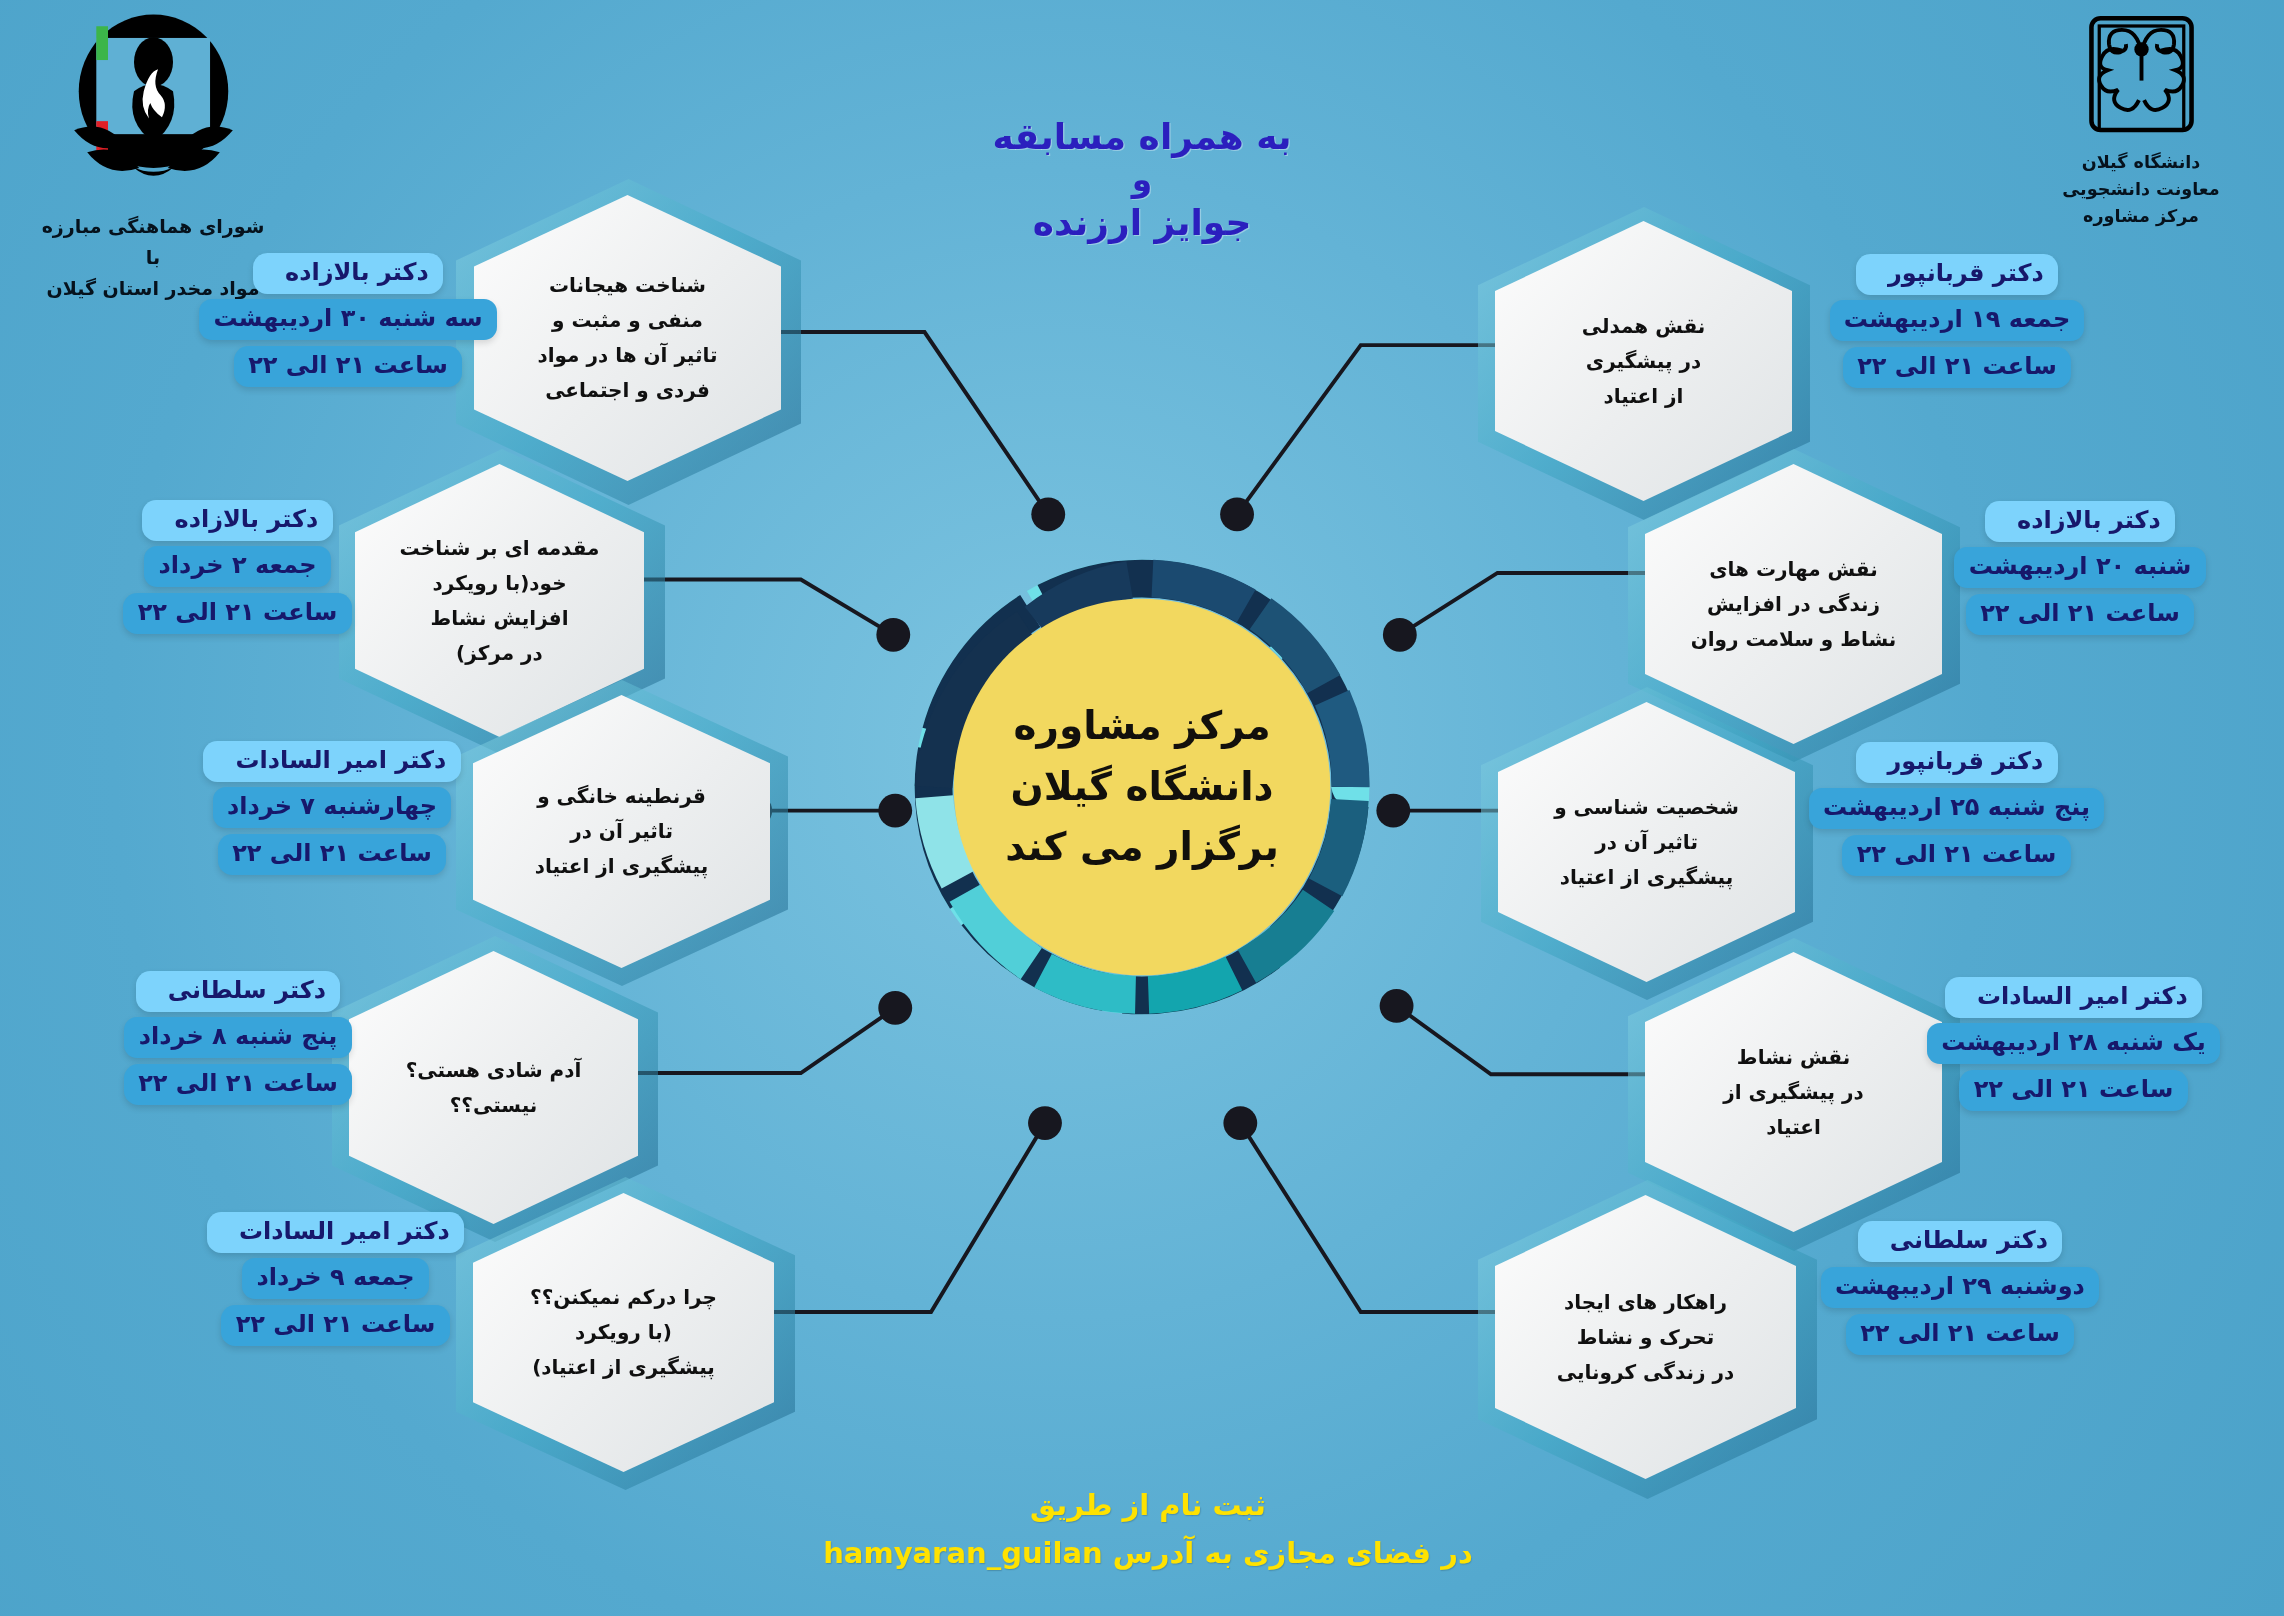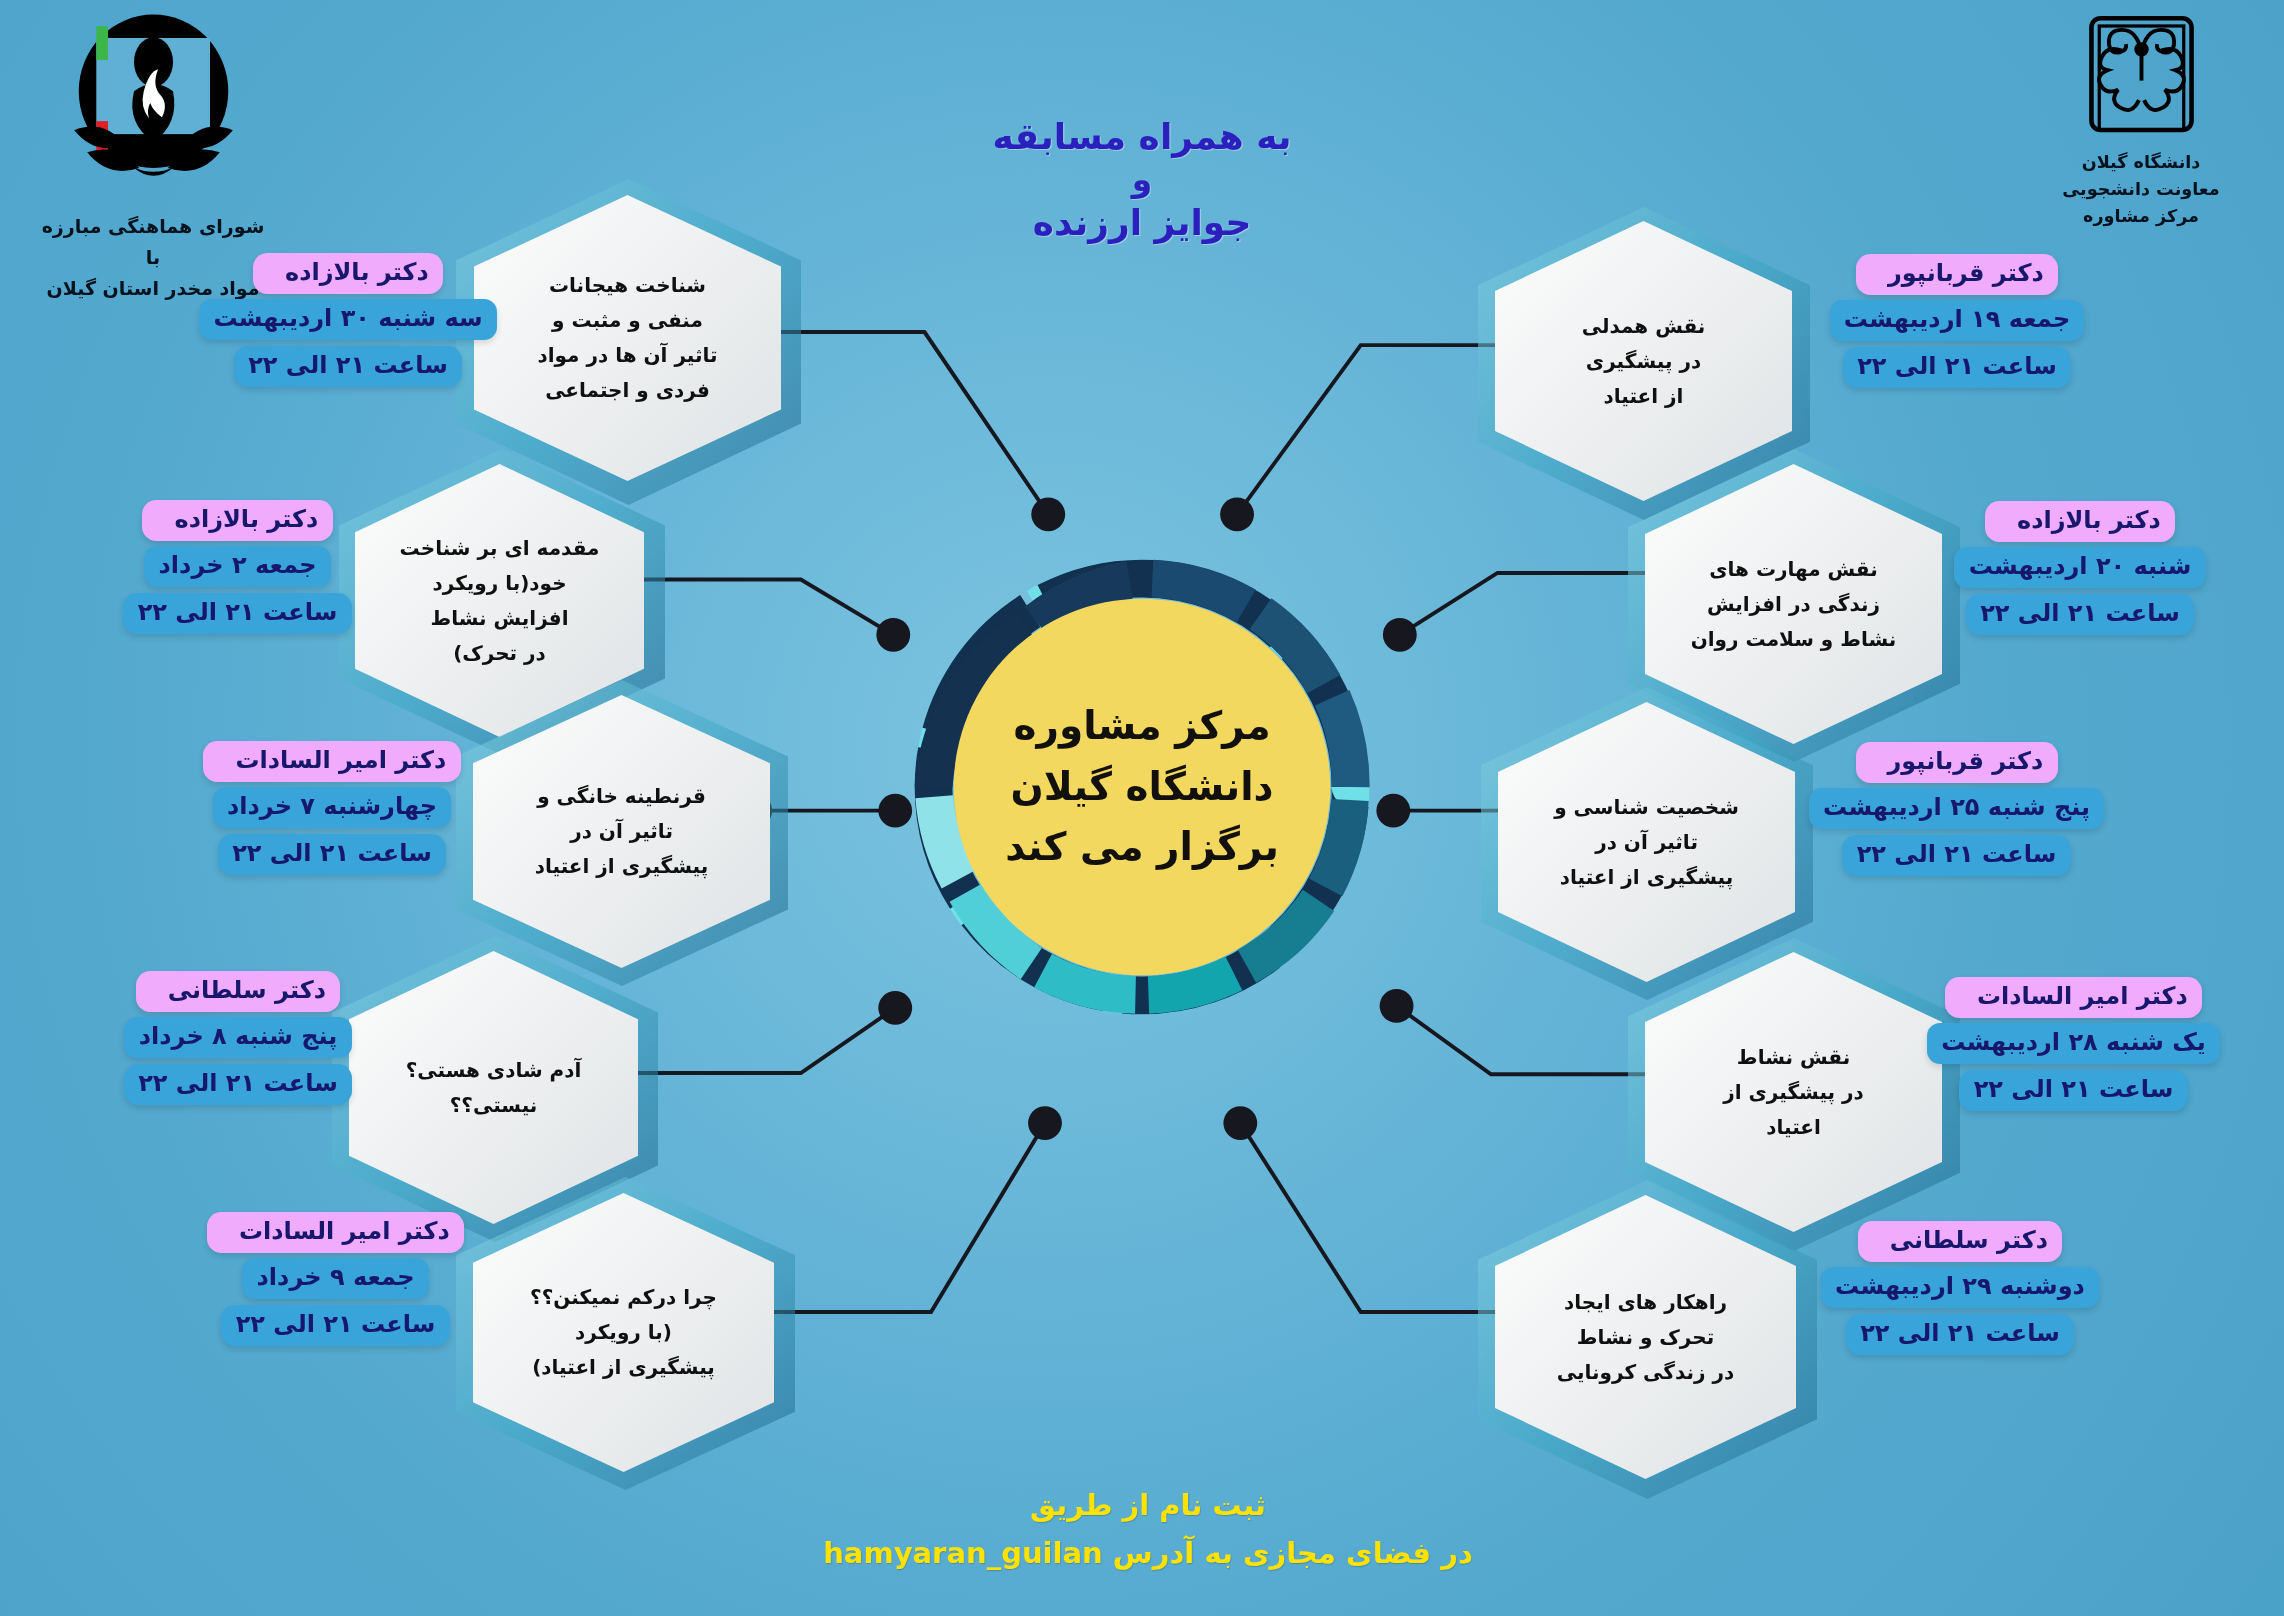--- a/index.html
+++ b/index.html
@@ -61,21 +61,21 @@
     padding:0 17px;
   }
 
   
   .labels{position:absolute;display:flex;flex-direction:column;align-items:center;gap:5.9px;}
   .pill{
     border-radius:14.3px;padding:4.6px 14.3px 7.2px 14.3px;
     font-size:24px;font-weight:600;color:#17186b;white-space:nowrap;line-height:1.2;
     box-shadow:0 3.3px 6.5px rgba(0,0,0,.13);
   }
-  .pill.name{background:#f0abfc;padding-left:32px;}
+  .pill.name{background:#7dd3fc;padding-left:32px;}
   .pill.date{background:#38a4da;border-radius:13px;}
   .pill.time{background:#38a4da;}
 
   
   .connectors{position:absolute;left:0;top:0;width:2284px;height:1616px;pointer-events:none;}
 
   
   .footer{position:absolute;left:0;right:0;bottom:38px;text-align:center;margin-left:12px;}
   .footer div{
     color:#ffe200;font-size:29px;font-weight:600;line-height:1.65;
@@ -210,21 +210,21 @@
       <div>فردی و اجتماعی</div>
     </div>
 </div>
 
 <div class="hex-outline" style="left:339px;top:449px;width:326px;height:306px;"></div>
 <div class="hex" id="hexL2" style="left:355px;top:464px;width:289px;height:273px;">
   <div class="hex-txt">
       <div>مقدمه ای بر شناخت</div>
       <div>خود(با رویکرد</div>
       <div>افزایش نشاط</div>
-      <div>در تحرک)</div>
+      <div>در مرکز)</div>
     </div>
 </div>
 
 <div class="hex-outline" style="left:456px;top:680px;width:332px;height:306px;"></div>
 <div class="hex" id="hexL3" style="left:473px;top:695px;width:297px;height:273px;">
   <div class="hex-txt">
       <div>قرنطینه خانگی و</div>
       <div>تاثیر آن در</div>
       <div>پیشگیری از اعتیاد</div>
     </div>

